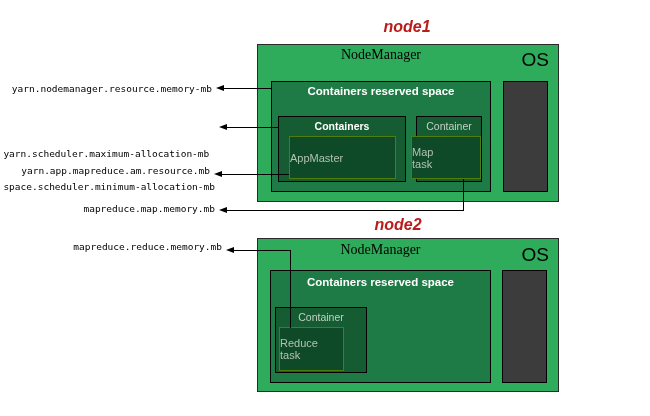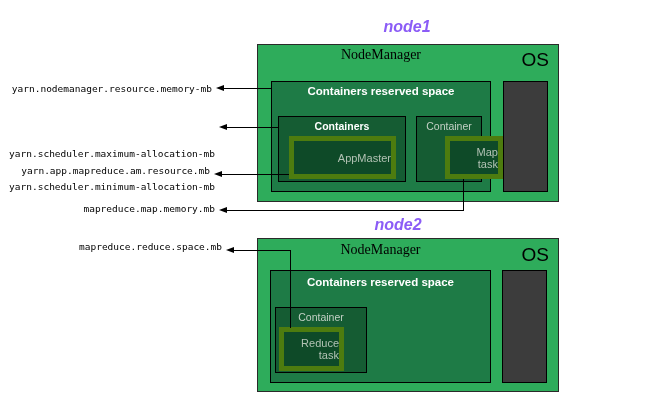--- a/index.html
+++ b/index.html
@@ -6,21 +6,21 @@
   #canvas{
     position:relative;
     width:650px;height:416px;
     background:#ffffff;
     font-family:"Liberation Sans", sans-serif;
     overflow:hidden;
   }
   .abs{position:absolute;}
   .node-title{
     font-style:italic;font-weight:bold;font-size:16px;line-height:1;
-    color:#8b5cf6;text-align:center;
+    color:#b91c1c;text-align:center;
   }
   .node-box{
     background:var(--node-bg);
     border:1px solid #2a2a2a;
     box-sizing:border-box;
   }
   .nm-label{
     font-size:14px;line-height:1;color:#000;text-align:center;font-weight:500;font-family:Liberation Serif, serif;
   }
   .os-label{
@@ -36,22 +36,22 @@
   .container-box{
     background:var(--container-bg);
     border:1px solid #000;box-sizing:border-box;
   }
   .container-box-label{
     font-size:10.5px;color:var(--label-pale);text-align:center;line-height:1;
   }
   .container-box-label.bold{font-weight:bold;color:#fff;}
   .task-box{
     background:var(--task-bg);
-    border:5px solid #4d7c0f;box-sizing:border-box;
-    display:flex;flex-direction:column;align-items:flex-end;justify-content:center;
+    border:1px solid #4d7c0f;box-sizing:border-box;
+    display:flex;flex-direction:column;align-items:flex-start;justify-content:center;
   }
   .task-label{
     font-size:11px;line-height:12px;color:var(--label-muted);text-align:center;
   }
   .os-block{
     background:var(--os-bg);
     border:1px solid #000;box-sizing:border-box;
   }
   .cfg-label{
     font-family:"DejaVu Sans Mono", monospace;
@@ -85,21 +85,21 @@
   <div class="abs container-box" style="left:278px;top:116px;width:128px;height:66px;"></div>
   <div class="abs container-box-label bold" style="left:278px;top:121px;width:128px;">Containers</div>
 
   <div class="abs task-box" style="left:289px;top:136px;width:107px;height:43px;">
     <div class="task-label">AppMaster</div>
   </div>
 
   <div class="abs container-box" style="left:416px;top:116px;width:66px;height:66px;"></div>
   <div class="abs container-box-label" style="left:416px;top:121px;width:66px;">Container</div>
 
-  <div class="abs task-box" style="left:445px;top:136px;width:58px;height:43px;padding-left:32px;">
+  <div class="abs task-box" style="left:411px;top:136px;width:70px;height:43px;">
     <div class="task-label">Map</div>
     <div class="task-label">task</div>
   </div>
 
   <div class="abs os-block" style="left:503px;top:81px;width:45px;height:111px;"></div>
 
   <div class="abs node-title" style="left:348px;top:217px;width:100px;">node2</div>
 
   <div class="abs node-box" style="left:257px;top:238px;width:302px;height:154px;"></div>
 
@@ -117,28 +117,28 @@
     <div class="task-label">Reduce</div>
     <div class="task-label">task</div>
   </div>
 
   <div class="abs os-block" style="left:502px;top:270px;width:45px;height:113px;"></div>
 
   <div class="abs cfg-label" style="right:438px;top:83px;">yarn.nodemanager.resource.memory-mb</div>
 
   <div class="abs cfg-label" style="right:435px;top:126px;">
     <div>yarn.scheduler.maximum-allocation-mb</div>
-    <div>yarn.scheduler.minimum-allocation-mb</div>
+    <div>space.scheduler.minimum-allocation-mb</div>
   </div>
 
   <div class="abs cfg-label" style="right:440px;top:165px;">yarn.app.mapreduce.am.resource.mb</div>
 
   <div class="abs cfg-label" style="right:435px;top:203px;">mapreduce.map.memory.mb</div>
 
-  <div class="abs cfg-label" style="right:428px;top:241px;">mapreduce.reduce.space.mb</div>
+  <div class="abs cfg-label" style="right:428px;top:241px;">mapreduce.reduce.memory.mb</div>
 
   <div class="abs arrow-head" style="left:216px;top:84.5px;"></div>
   <div class="abs h-line" style="left:223px;top:88px;width:48px;"></div>
 
   <div class="abs arrow-head" style="left:219px;top:123.5px;"></div>
   <div class="abs h-line" style="left:226px;top:127px;width:52px;"></div>
 
   <div class="abs arrow-head" style="left:214px;top:170.5px;"></div>
   <div class="abs h-line" style="left:221px;top:174px;width:68px;"></div>
 

